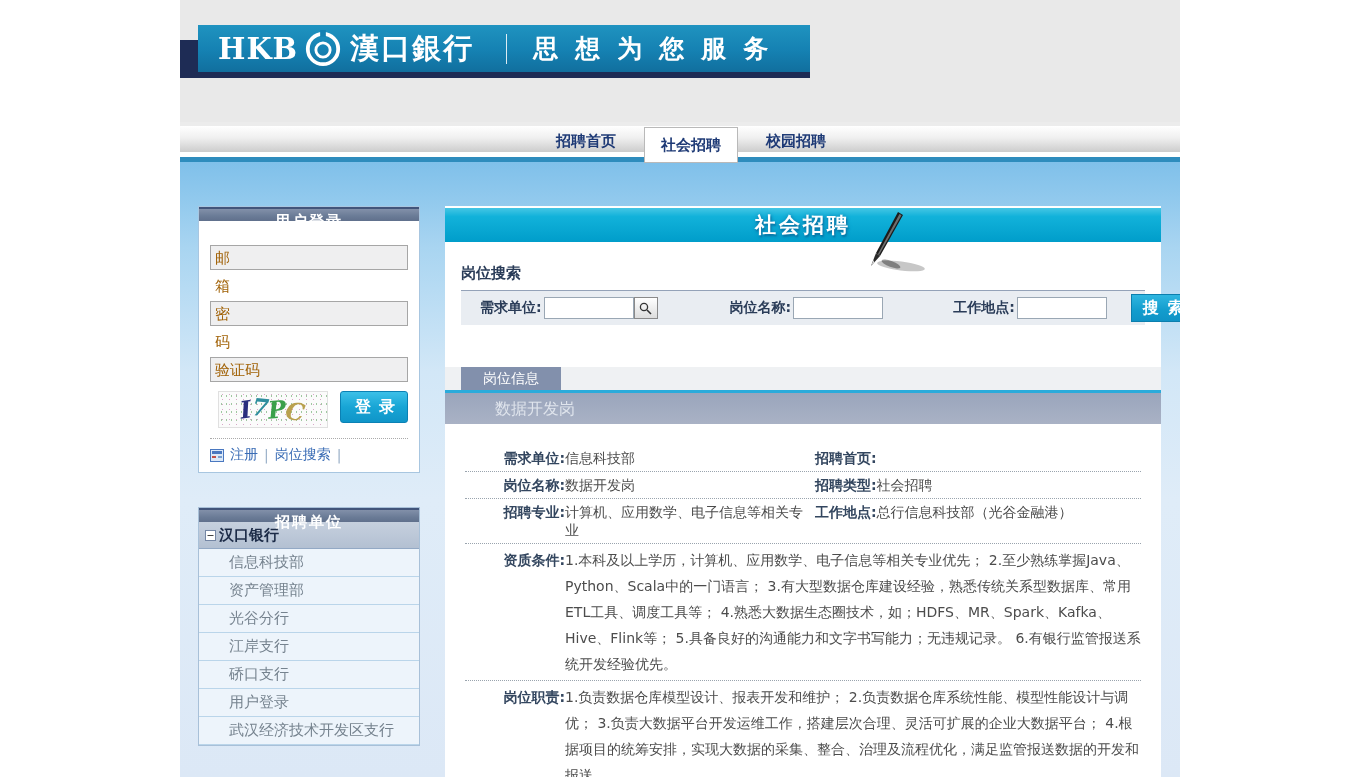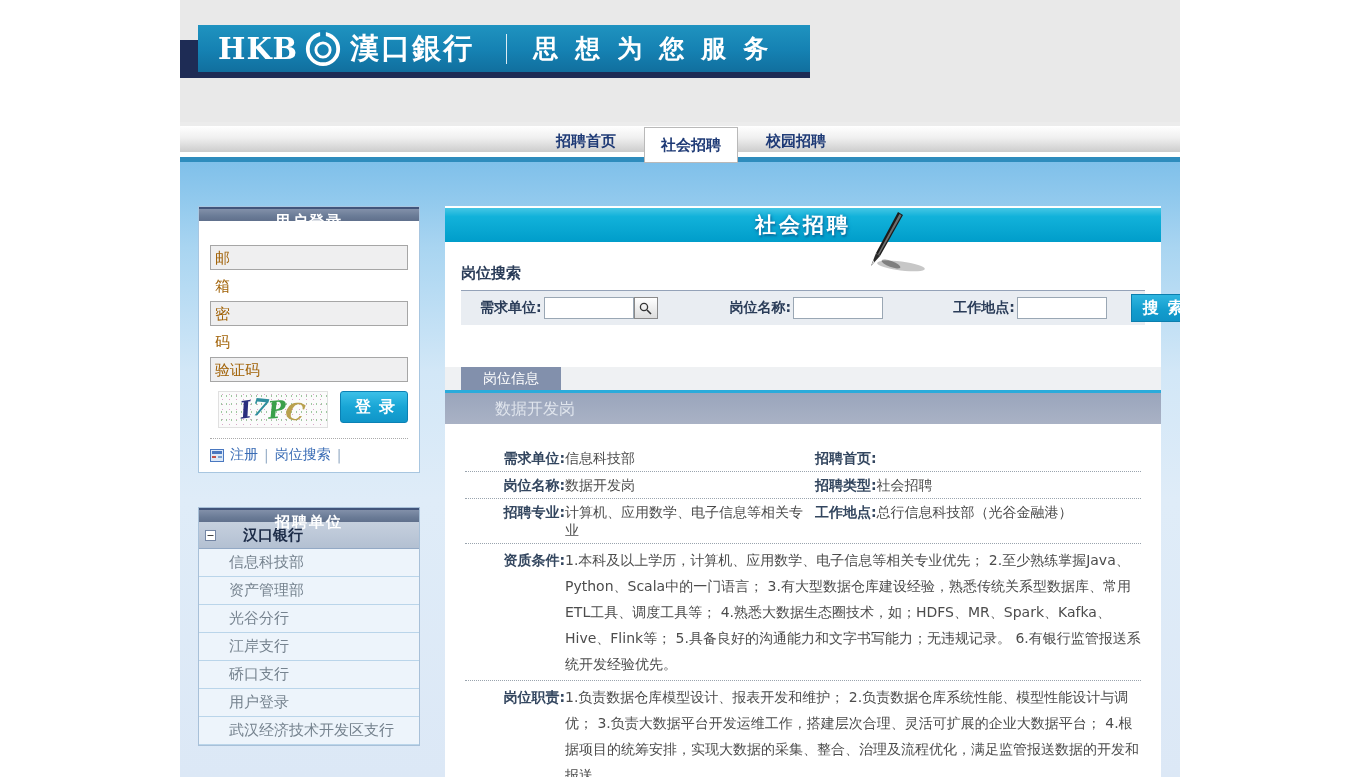--- a/index.html
+++ b/index.html
@@ -59,21 +59,21 @@
     background:linear-gradient(180deg,#3cc0e8 0%,#18a5d5 50%,#0f95c8 100%); cursor:pointer; white-space:nowrap; }
   .login-sep { border-top:1px dotted #aaa; margin:10px 0 7px; }
   .login-links { display:flex; align-items:center; font-size:14px; color:#3a6cb5; }
   .login-links .lk { color:#3a6cb5; text-decoration:none; cursor:pointer; margin:0 4px; }
   .login-links .bar { color:#9ab0c8; margin:0 2px; }
   .reg-icon { margin-right:2px; display:flex; }
 
   .unitbox { position:absolute; left:18px; top:345px; width:222px; background:#fff; border:1px solid #a8c0d8; }
   .unitroot { height:27px; background:linear-gradient(180deg,#c6d0de 0%,#b3c0d2 100%);
     border-bottom:1px solid #93a9c5; display:flex; align-items:center; padding-left:6px;
-    font-weight:bold; font-size:15px; color:#1c2b47; cursor:pointer;gap:24px; }
+    font-weight:bold; font-size:15px; color:#1c2b47; cursor:pointer; }
   .minusbox { margin-right:3px; display:flex; }
   .unititem { height:28px; line-height:27px; background:#edf4fb; border-bottom:1px solid #bad5ea;
     color:#76838f; font-size:15px; padding-left:30px; white-space:nowrap; overflow:hidden; cursor:pointer; }
 
   
   .panel { position:absolute; left:265px; top:44px; width:716px; height:571px; background:#fff; }
   .banner { height:36px; border-top:2px solid #fff; position:relative;
     background:linear-gradient(180deg,#45c6e4 0%,#12b2da 25%,#009dca 100%);
     display:flex; align-items:center; justify-content:center; }
   .banner-title { color:#fff; font-weight:bold; font-size:21px; letter-spacing:3px;

